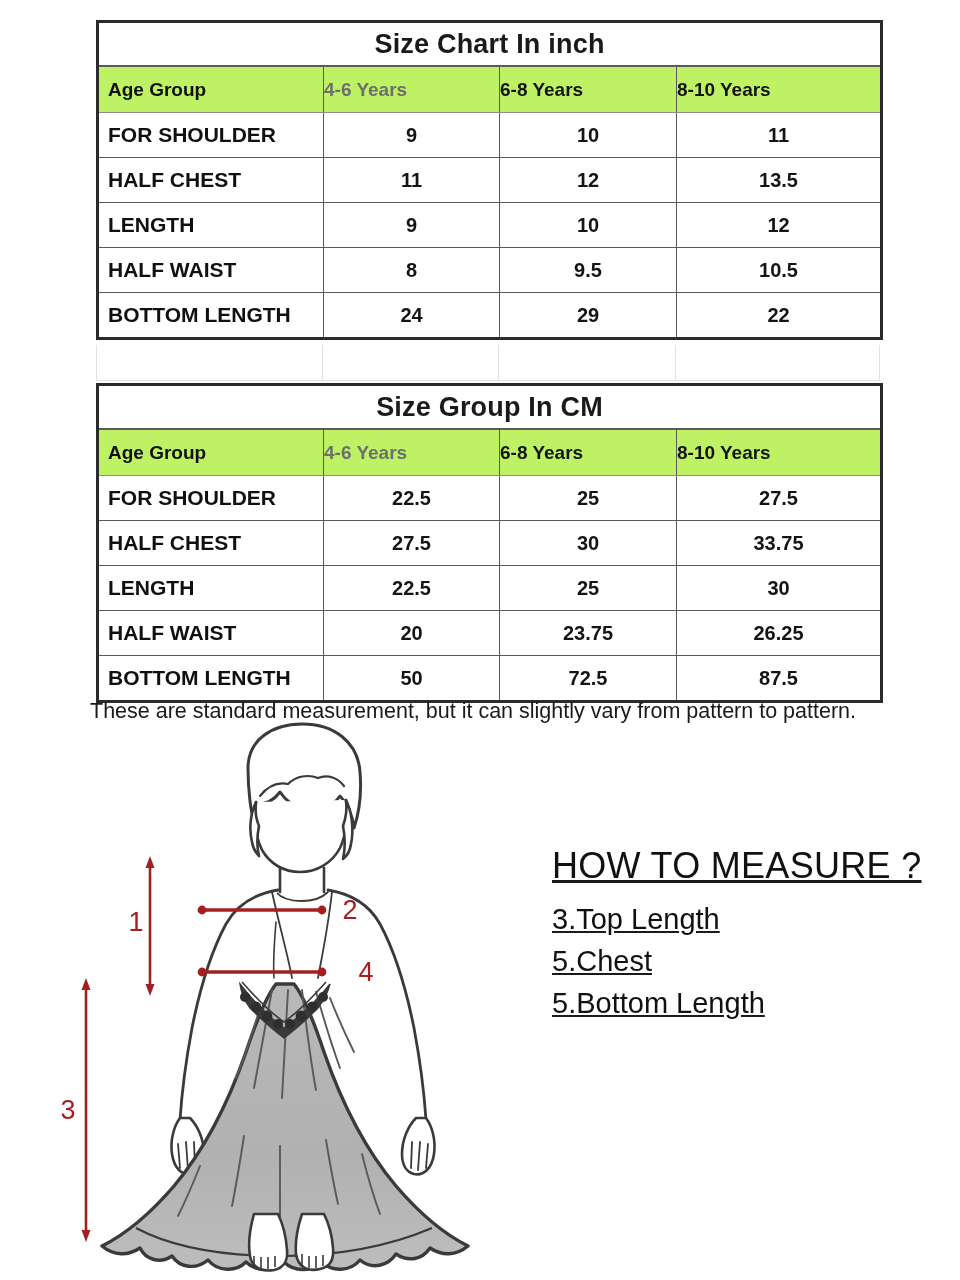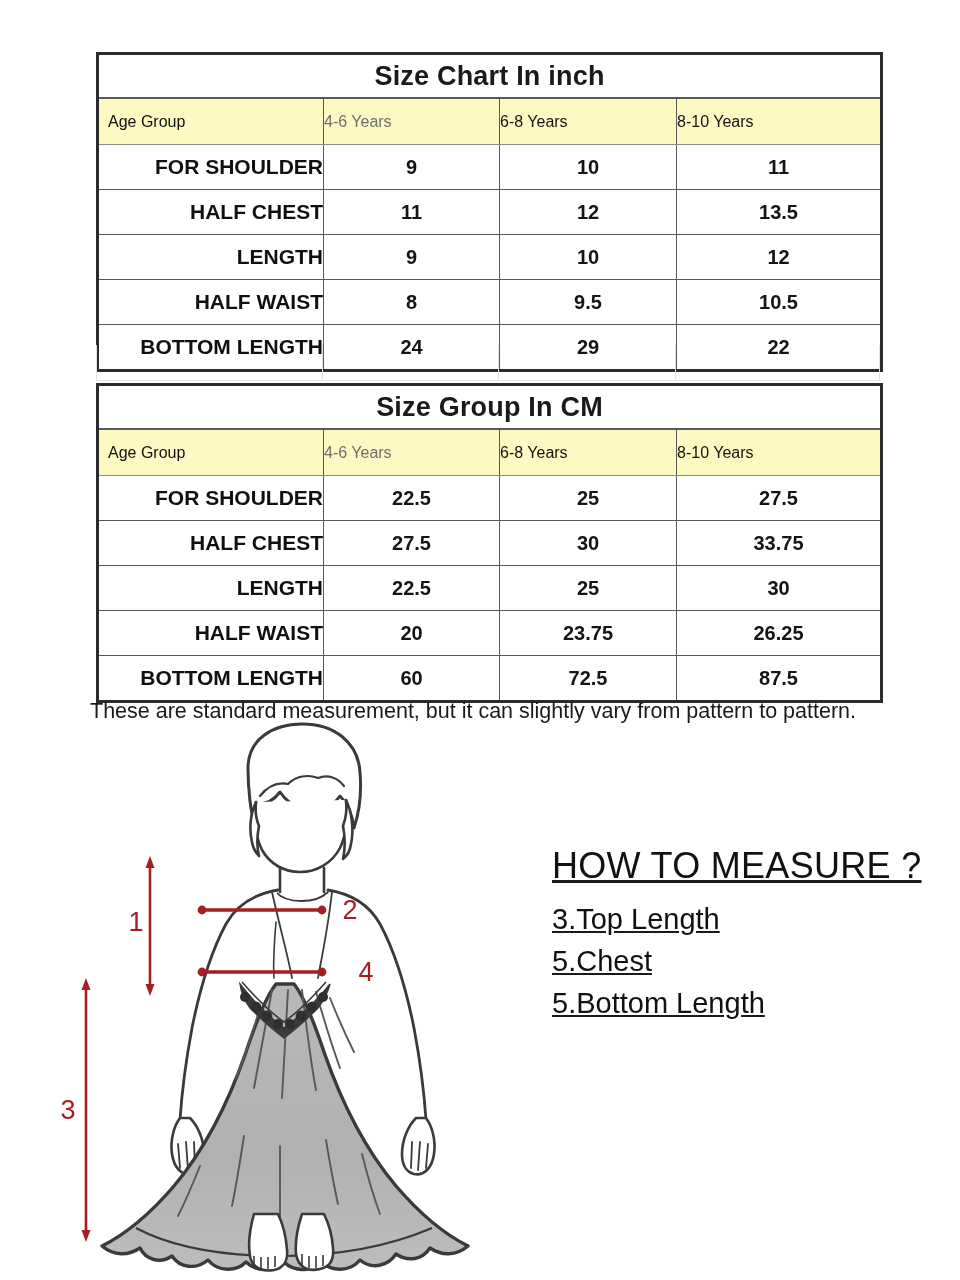--- a/index.html
+++ b/index.html
@@ -17,21 +17,21 @@
   }
 
   
   .chart-table {
     position: absolute;
     border-collapse: collapse;
     table-layout: fixed;
     background: #ffffff;
     border: 3px solid #2b2b2b;
   }
-  #table-inch { left: 96px; top: 52px; width: 784px; padding-left: 32px; }
+  #table-inch { left: 96px; top: 20px; width: 784px; padding-left: 32px; }
   #table-cm   { left: 96px; top: 383px; width: 784px; }
 
   .chart-table td, .chart-table th {
     border: 1px solid #595959;
     padding: 0;
     margin: 0;
   }
 
   .title-cell {
     height: 42px;
@@ -40,45 +40,45 @@
     font-weight: bold;
     letter-spacing: 0.2px;
     color: #1a1a1a;
     border-left: none !important;
     border-right: none !important;
     border-top: none !important;
     border-bottom: 2px solid #5a5a5a !important;
   }
 
   .head-row td {
-    background: #fef9c3;
+    background: #bef264;
     height: 45px;
-    font-size: 16px;
-    font-weight: normal;
+    font-size: 19px;
+    font-weight: bold;
     border-top: 1px solid #8c8c8c;
     border-bottom: 1px solid #8c8c8c;
   }
   .head-row td.label-col {
     text-align: left;
     padding-left: 9px;
     color: #101010;
     border-left: none;
   }
   .head-row td.size-col { text-align: left; color: #141414; }
   .head-row td.size-col.muted { color: #6e6e6e; }
   .head-row td.last { border-right: none; }
 
   .body-row td {
     height: 44px;
     font-size: 20px;
     font-weight: bold;
     background: #ffffff;
   }
   .body-row td.label-col {
-    text-align: right;
+    text-align: left;
     padding-left: 9px;
     font-size: 21px;
     border-left: none;
     color: #101010;
   }
   .body-row td.value-col {
     text-align: center;
     color: #141414;
   }
   .body-row td.last { border-right: none; }
@@ -263,21 +263,21 @@
       <td class="value-col last">30</td>
     </tr>
     <tr class="body-row">
       <td class="label-col">HALF WAIST</td>
       <td class="value-col">20</td>
       <td class="value-col">23.75</td>
       <td class="value-col last">26.25</td>
     </tr>
     <tr class="body-row last-row">
       <td class="label-col">BOTTOM LENGTH</td>
-      <td class="value-col">60</td>
+      <td class="value-col">50</td>
       <td class="value-col">72.5</td>
       <td class="value-col last">87.5</td>
     </tr>
   </tbody>
 </table>
 
 <div id="note">These are standard measurement, but it can slightly vary from pattern to pattern.</div>
 
 <div id="howto">
   <div class="htm-title">HOW TO MEASURE ?</div>

